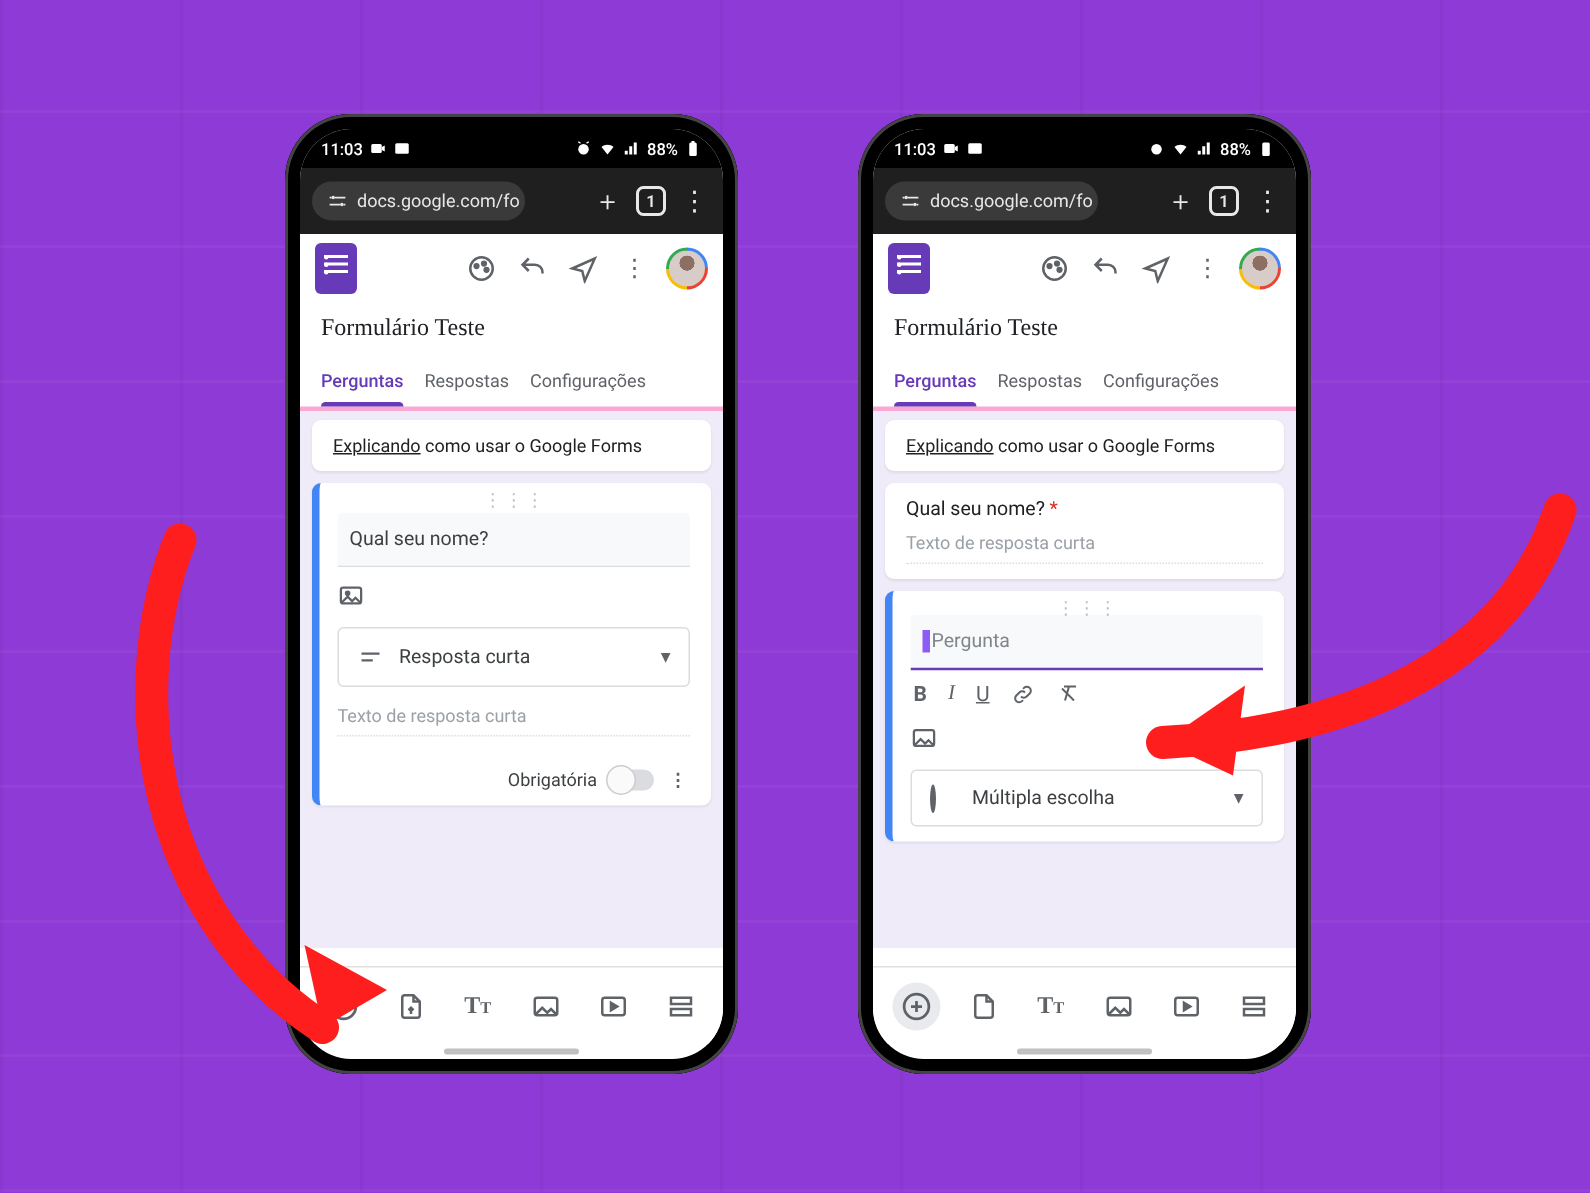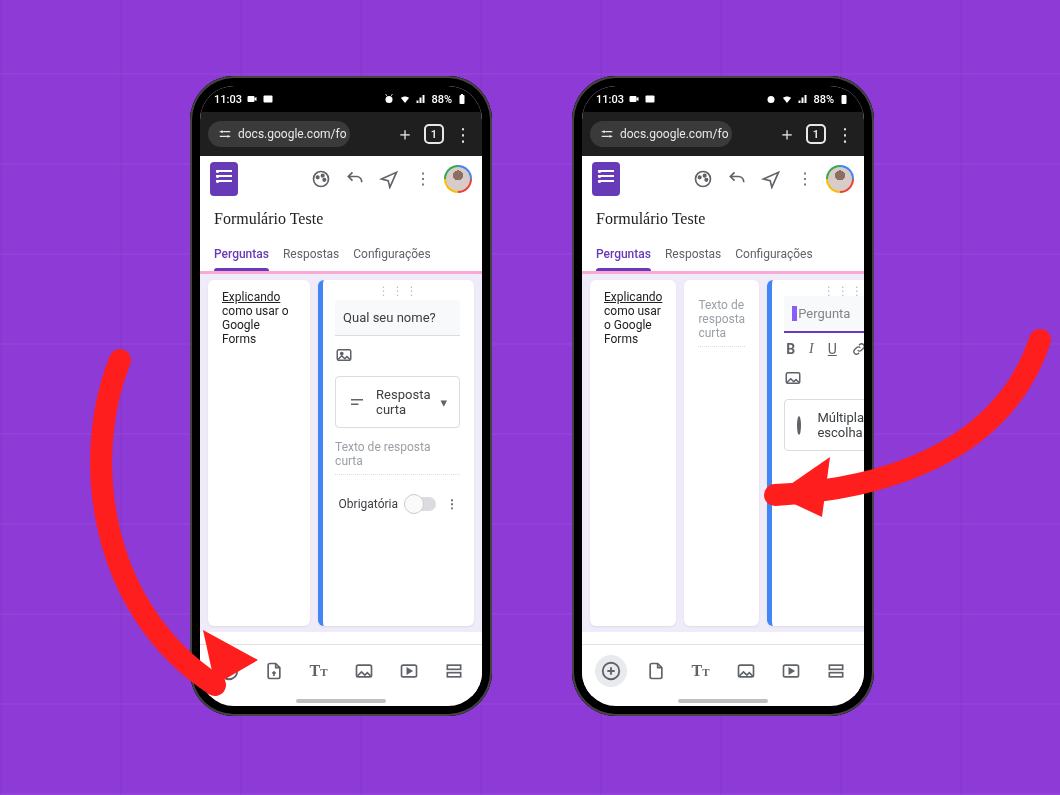--- a/index.html
+++ b/index.html
@@ -88,21 +88,21 @@
   .avatar-inner { width:100%; height:100%; border-radius:50%; background:#d7ccc8; background-image:radial-gradient(circle at 50% 35%, #8d6e63 0 25%, transparent 26%);}
 
   .form-title-area { padding:8px 14px 0; }
   .form-title { font-size:16px; color:#202124; font-weight:400; margin-bottom:11px;font-family:Liberation Serif, serif;}
 
   .tabs { display:flex; gap:14px; padding:0 14px; border-bottom:3px solid #f9a8d4; background:#fff;}
   .tab { font-size:12px; color:#5f6368; padding:8px 0 10px; position:relative;}
   .tab.active { color:#673ab7; font-weight:500;}
   .tab.active::after { content:""; position:absolute; left:0; right:0; bottom:0; height:3px; background:#673ab7; border-radius:3px 3px 0 0;}
 
-  .canvas { flex:1; background:#f0ebf8; overflow:hidden; padding:6px 8px; display:flex; flex-direction:row; gap:8px;}
+  .canvas { flex:1; background:#f0ebf8; overflow:hidden; padding:6px 8px; display:flex; flex-direction:column; gap:8px;}
 
   .card {
     background:#fff; border-radius:6px; padding:10px 14px;
     box-shadow:0 1px 2px rgba(0,0,0,0.08);
     position:relative;
   }
   .card.desc { font-size:12px; color:#202124;}
   .card.desc .u { text-decoration:underline; }
 
   .card.active-q { border-left:5px solid #4285f4; padding-left:12px;}
@@ -429,20 +429,23 @@
       <div class="tab">Respostas</div>
       <div class="tab">Configurações</div>
     </div>
 
     <div class="canvas">
       <div class="card desc">
         <span class="u">Explicando</span><span> como usar o Google Forms</span>
       </div>
 
       <div class="card">
+        <div class="q-preview">
+          <span>Qual seu nome?</span><span class="req-star">*</span>
+        </div>
         <div class="ans-preview">Texto de resposta curta</div>
       </div>
 
       <div class="card active-q" style="padding-top:16px;">
         <div class="drag">⋮⋮⋮</div>
         <div class="q-title-box focused">
           <span style="border-left:5px solid #8b5cf6; padding-left:1px;">Pergunta</span>
         </div>
         <div class="fmt-row">
           <span class="b">B</span>

